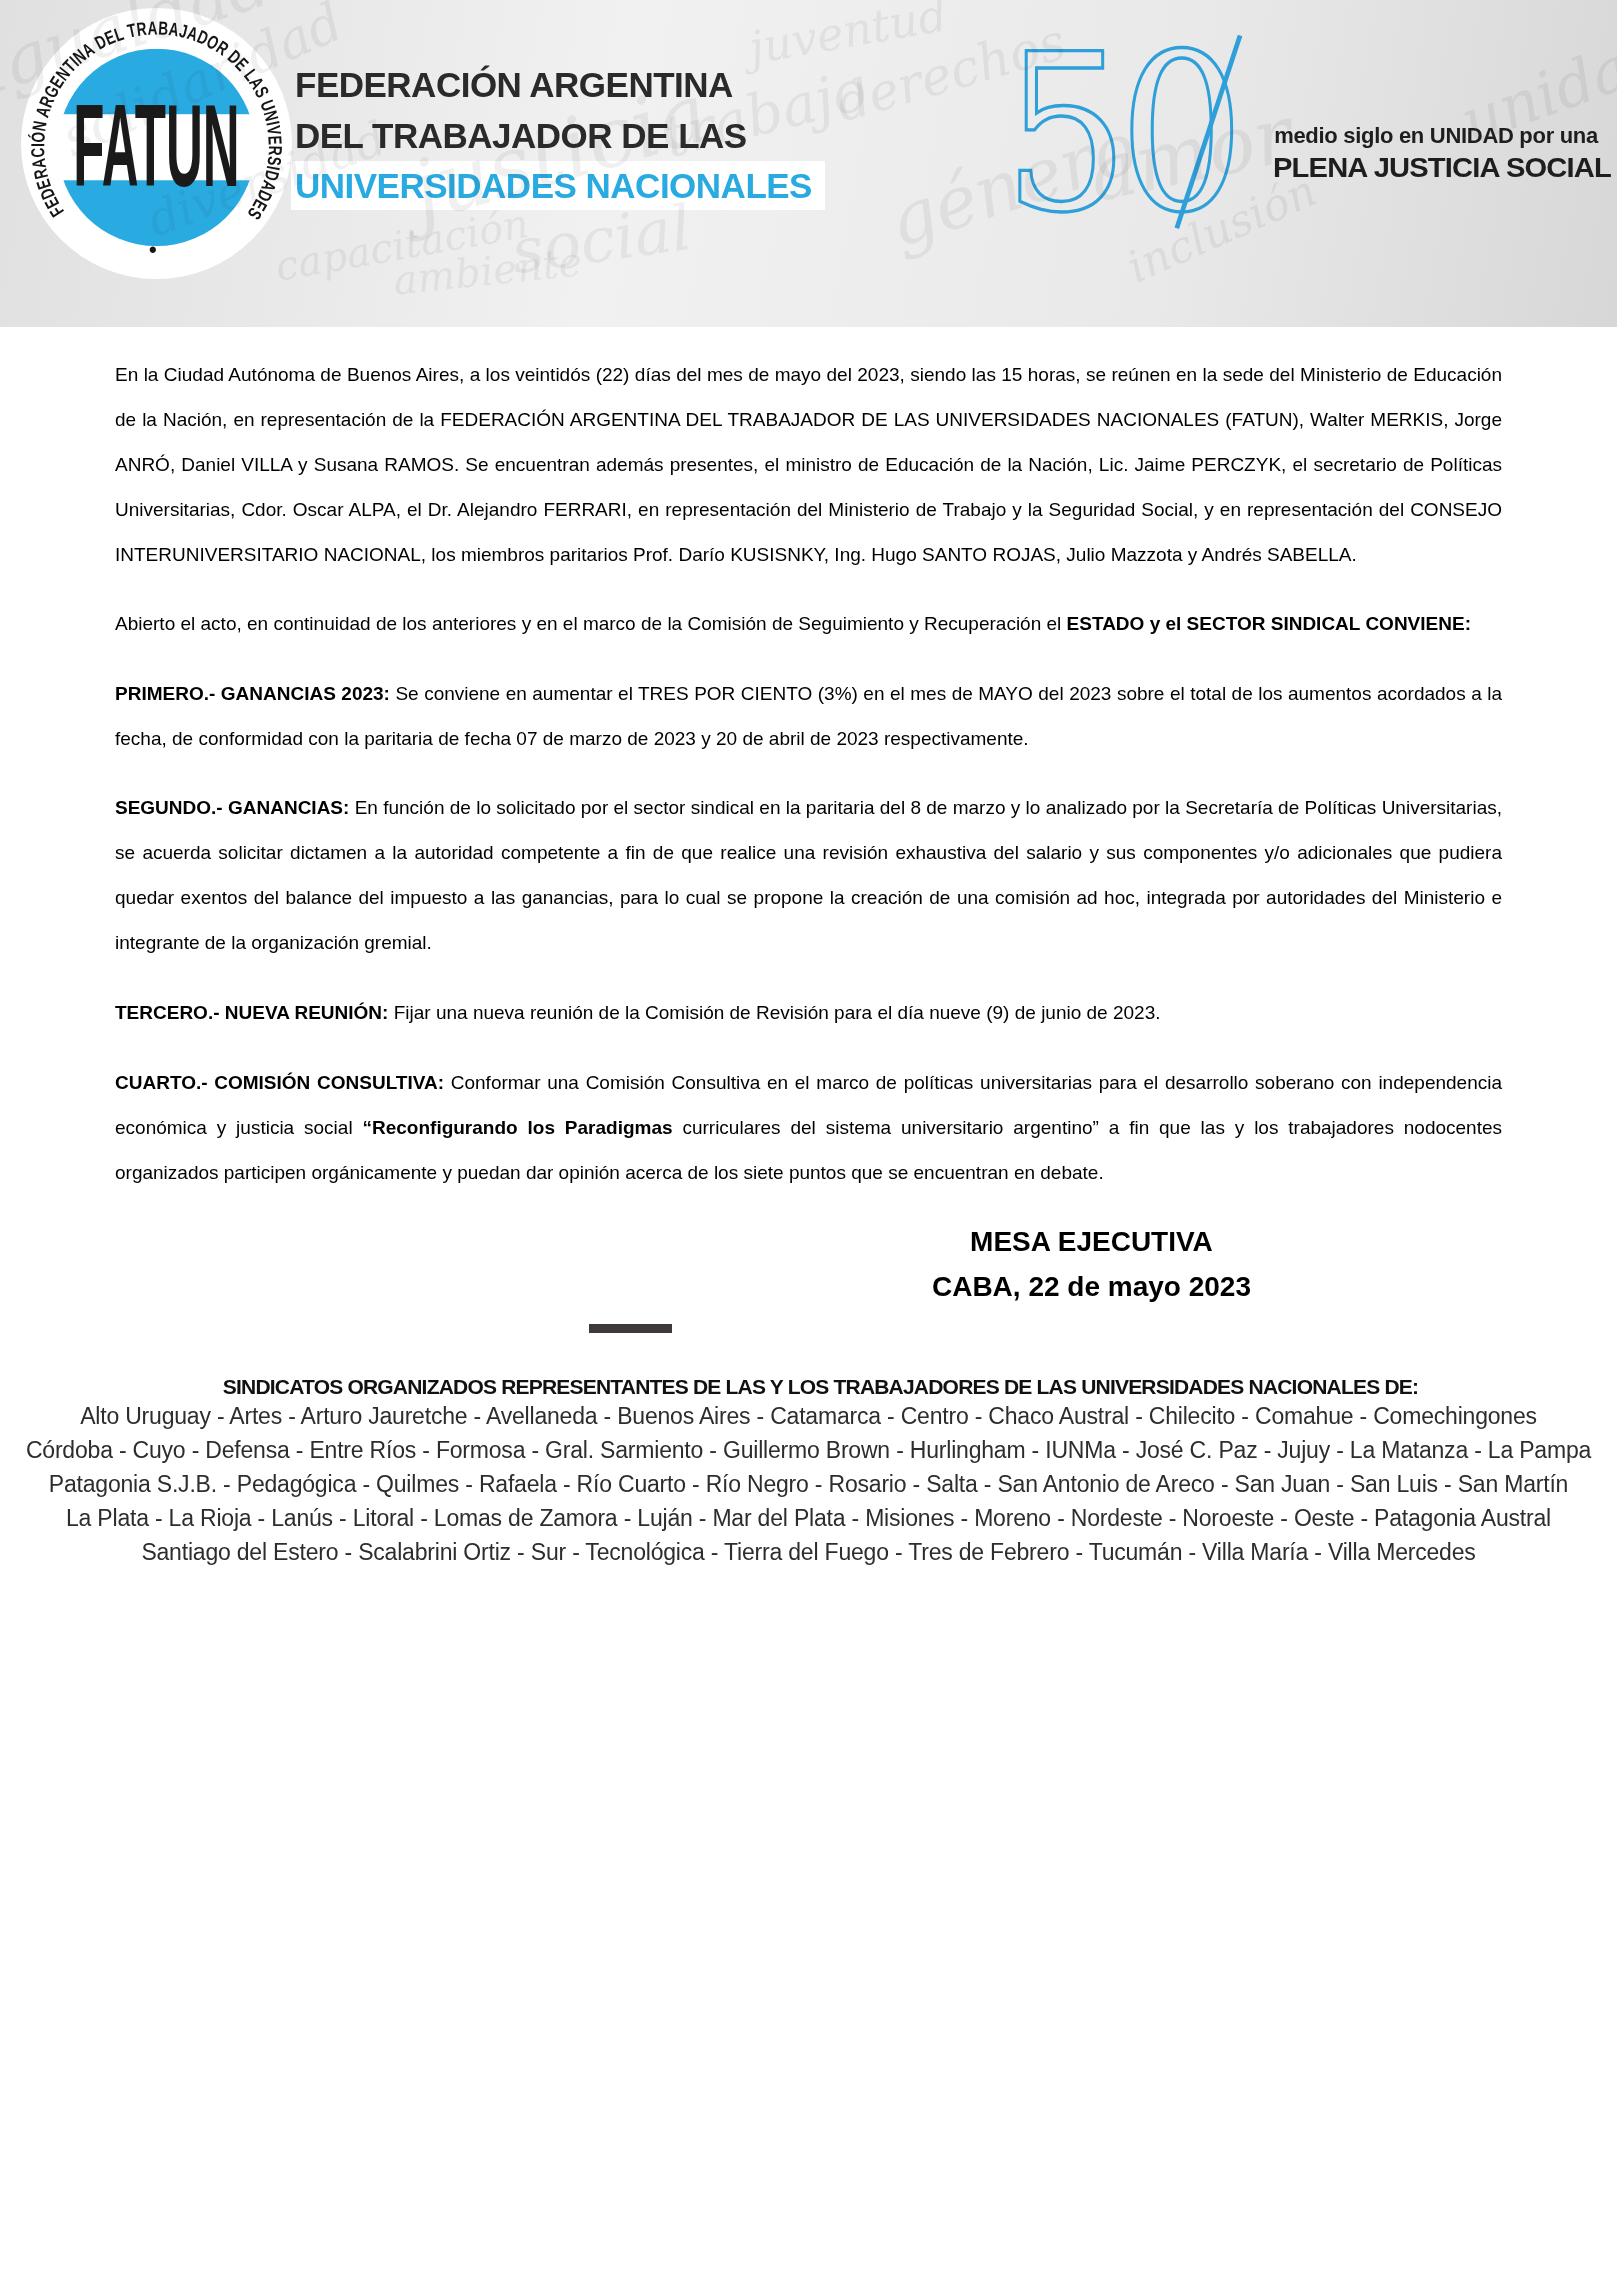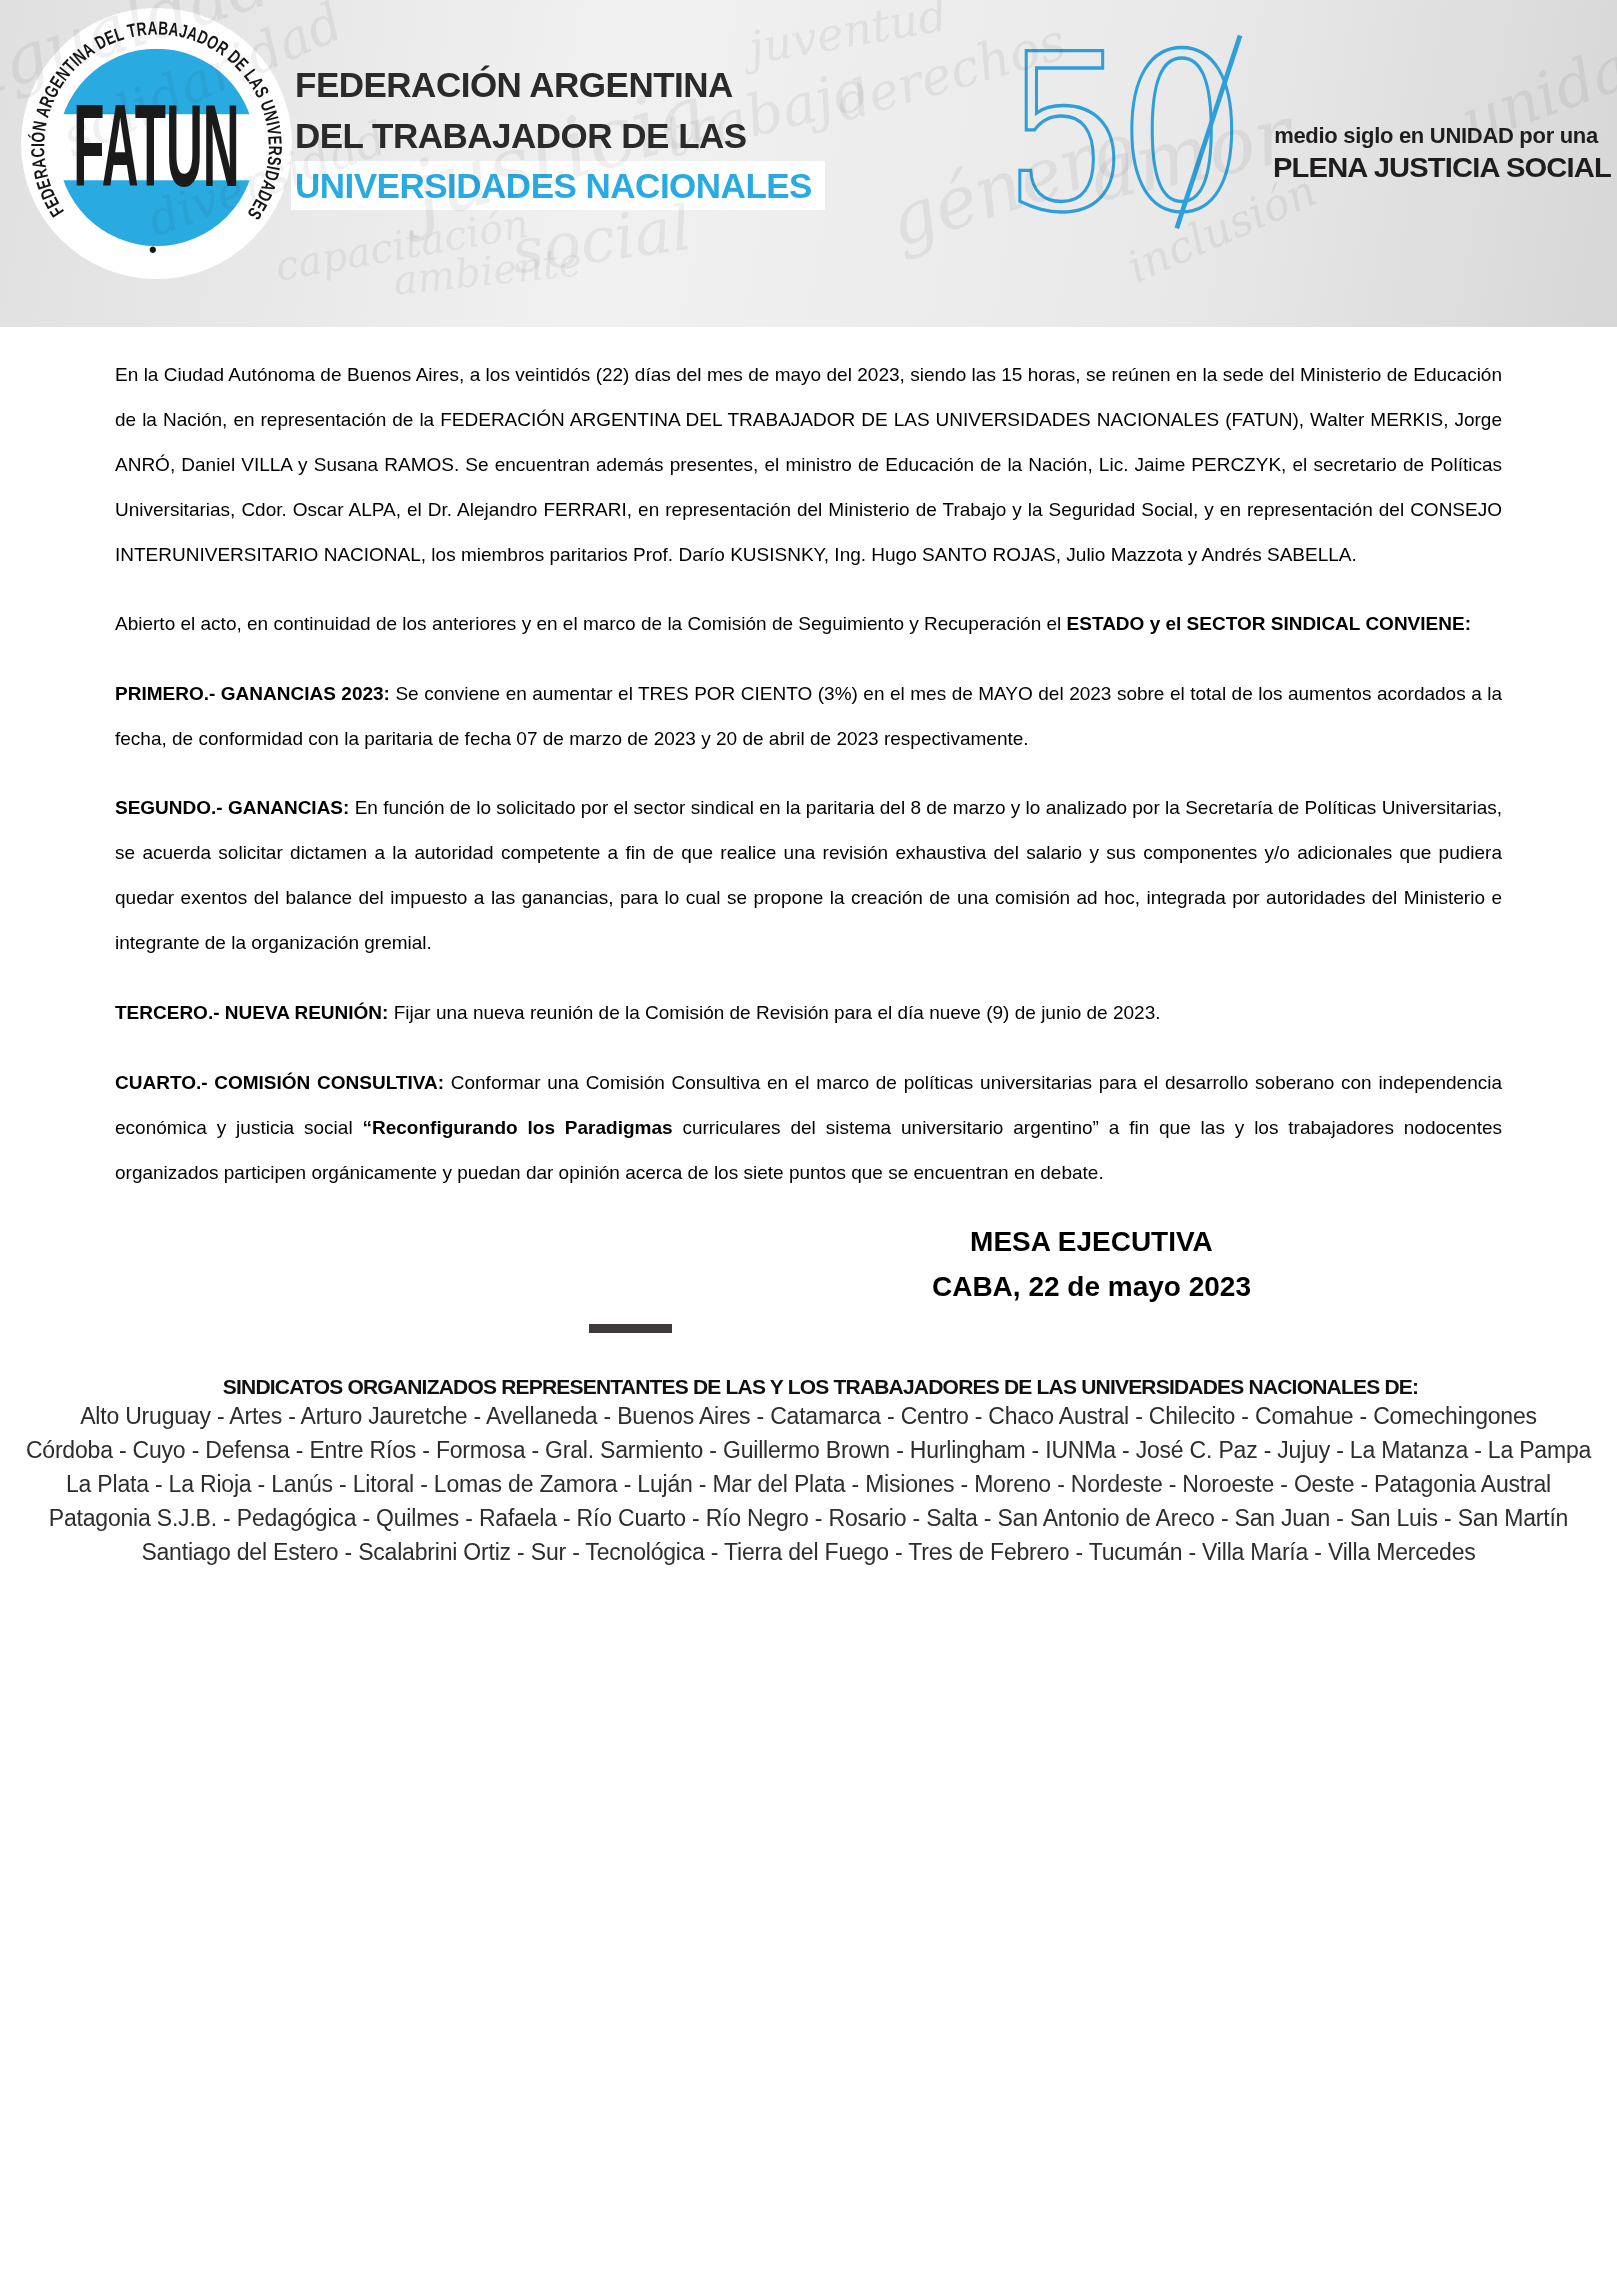--- a/index.html
+++ b/index.html
@@ -128,20 +128,20 @@
     <div>MESA EJECUTIVA</div>
     <div>CABA, 22 de mayo 2023</div>
   </div>
   <div class="sig-line"></div>
 
   <div class="footer">
     <div class="footer-heading">SINDICATOS ORGANIZADOS REPRESENTANTES DE LAS Y LOS TRABAJADORES DE LAS UNIVERSIDADES NACIONALES DE:</div>
     <div class="footer-lines">
         <div>Alto Uruguay - Artes - Arturo Jauretche - Avellaneda - Buenos Aires - Catamarca - Centro - Chaco Austral - Chilecito - Comahue - Comechingones</div>
         <div>Córdoba - Cuyo - Defensa - Entre Ríos - Formosa - Gral. Sarmiento - Guillermo Brown - Hurlingham - IUNMa - José C. Paz - Jujuy - La Matanza - La Pampa</div>
+        <div>Patagonia S.J.B. - Pedagógica - Quilmes - Rafaela - Río Cuarto - Río Negro - Rosario - Salta - San Antonio de Areco - San Juan - San Luis - San Martín</div>
         <div>La Plata - La Rioja - Lanús - Litoral - Lomas de Zamora - Luján - Mar del Plata - Misiones - Moreno - Nordeste - Noroeste - Oeste - Patagonia Austral</div>
-        <div>Patagonia S.J.B. - Pedagógica - Quilmes - Rafaela - Río Cuarto - Río Negro - Rosario - Salta - San Antonio de Areco - San Juan - San Luis - San Martín</div>
         <div>Santiago del Estero - Scalabrini Ortiz - Sur - Tecnológica - Tierra del Fuego - Tres de Febrero - Tucumán - Villa María - Villa Mercedes</div>
       </div>
   </div>
 
 </div>
 
 
 </body></html>

